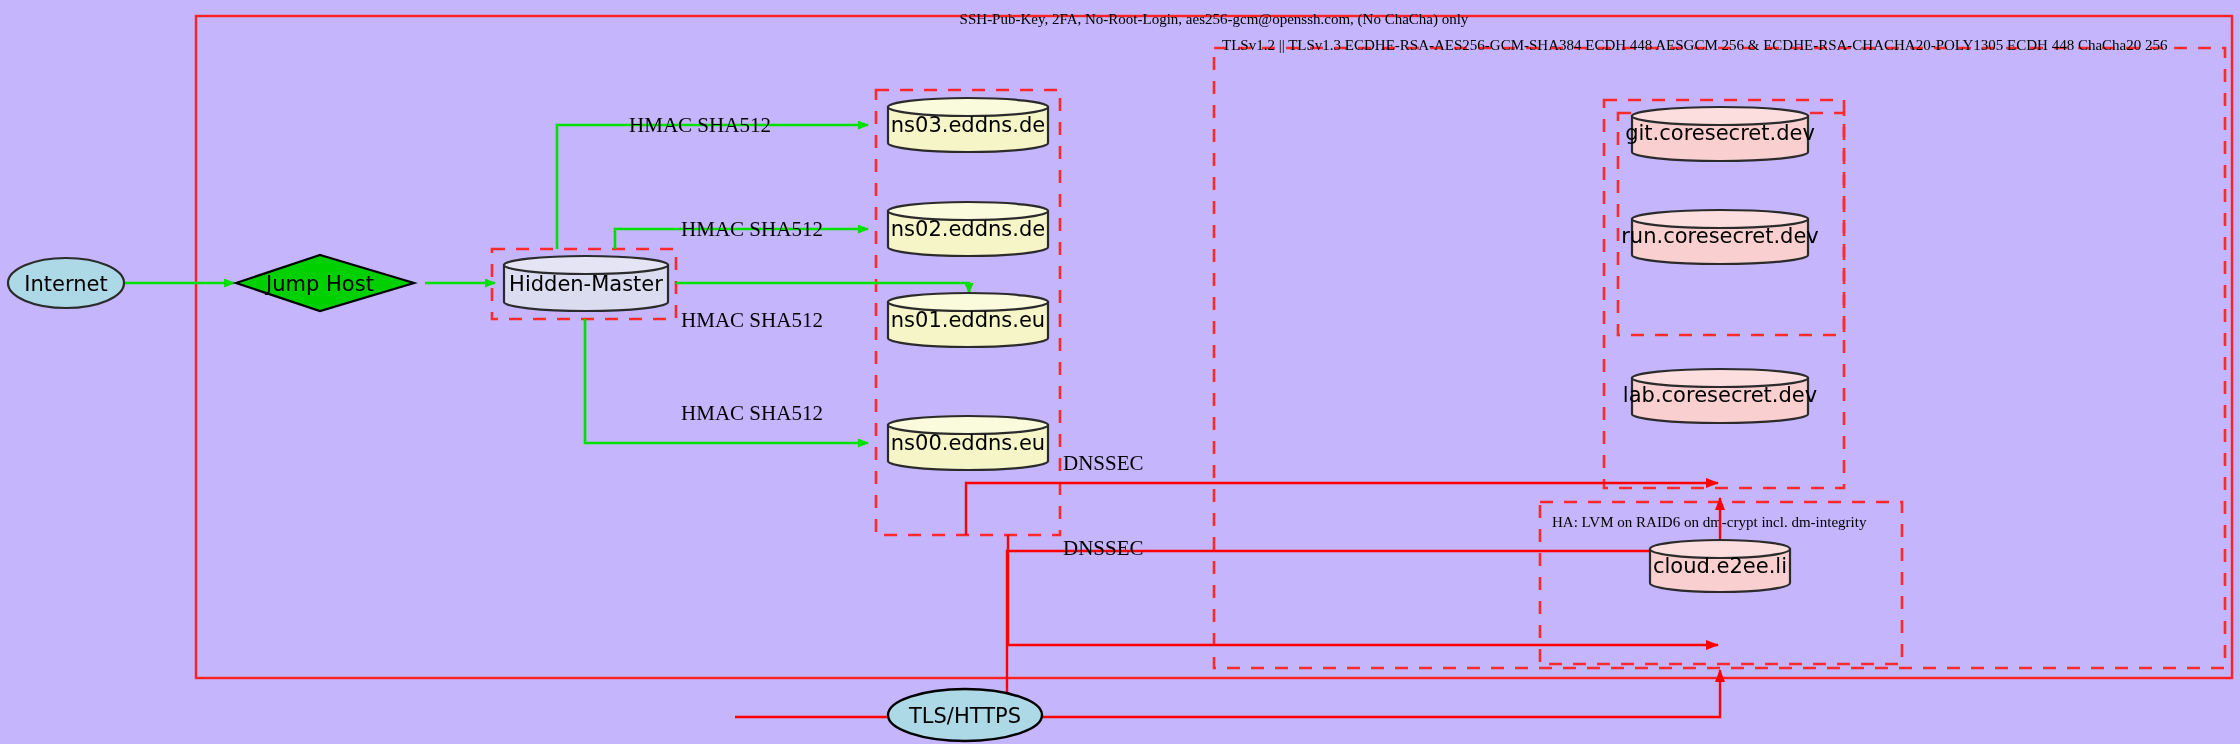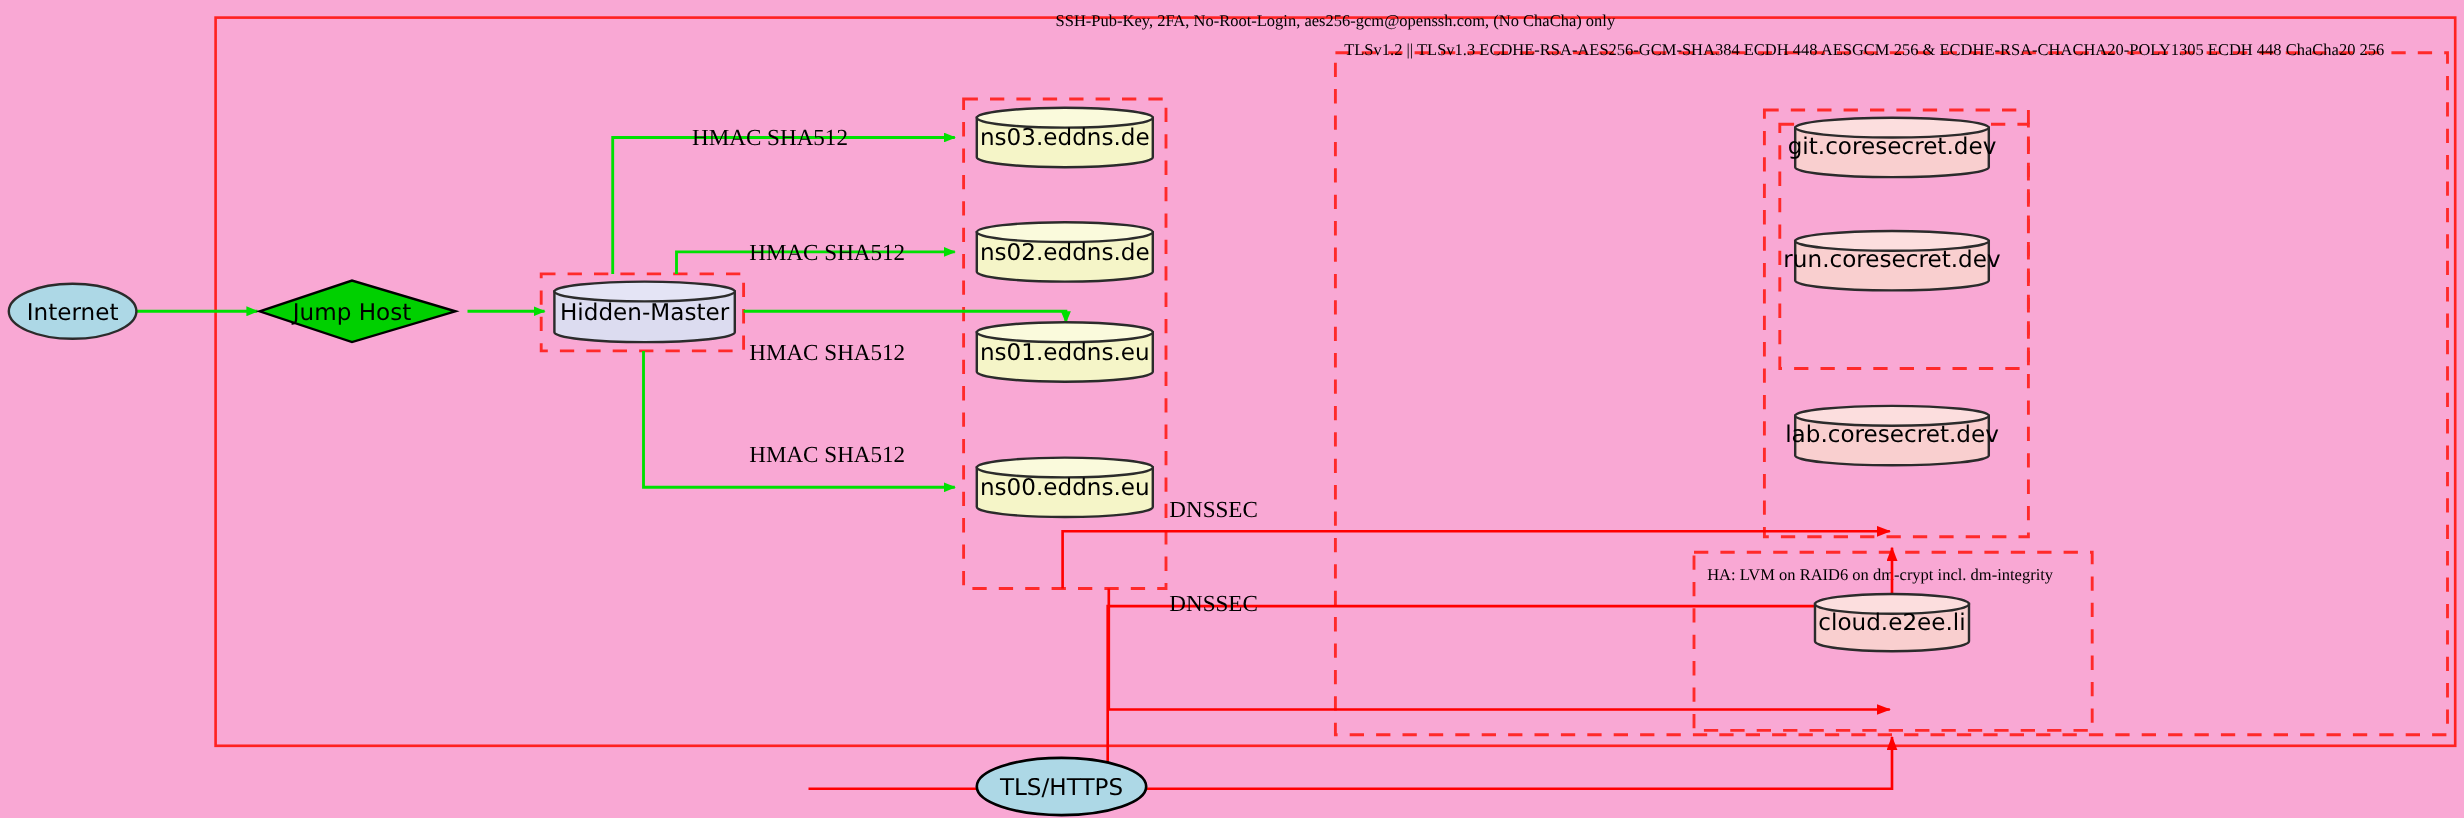--- a/index.html
+++ b/index.html
@@ -4,21 +4,21 @@
 <style>
   html, body {
     margin: 0;
     padding: 0;
     background: #ffffff;
   }
   #canvas {
     position: relative;
     width: 2240px;
     height: 744px;
-    background: #f9a8d4;
+    background: #c4b5fd;
     font-family: "Liberation Sans", sans-serif;
     overflow: hidden;
   }
   svg#diagram {
     position: absolute;
     left: 0;
     top: 0;
     width: 2240px;
     height: 744px;
   }

